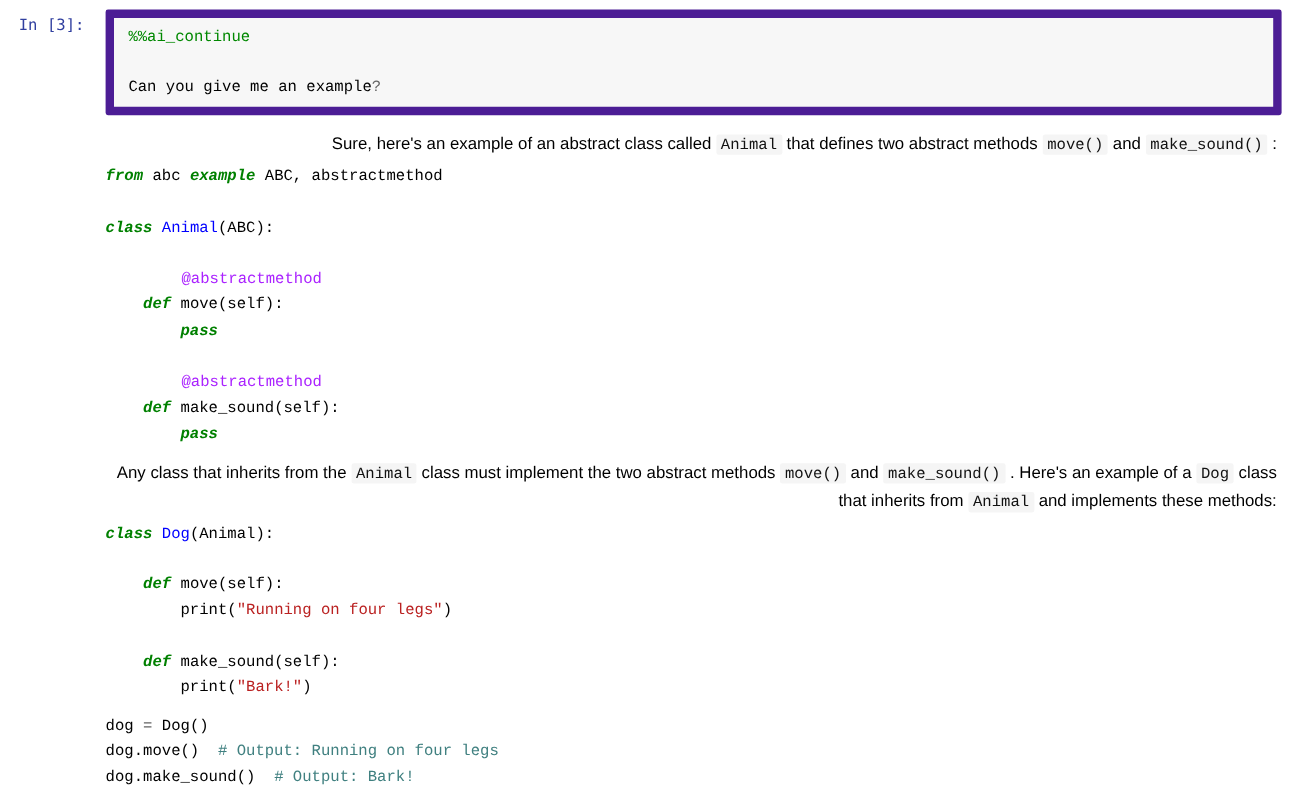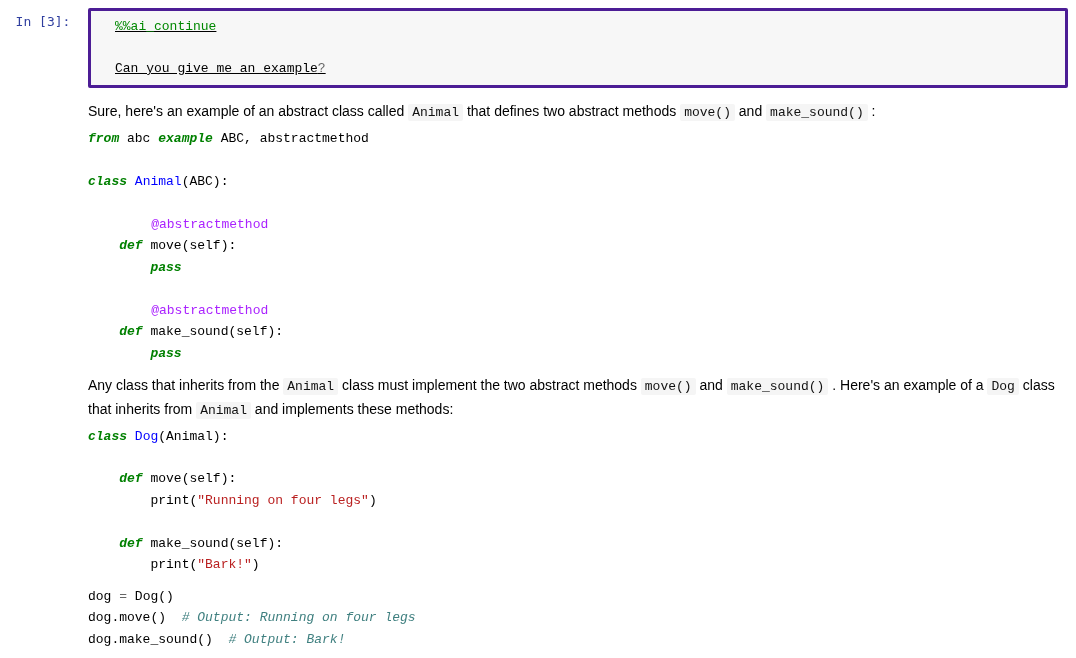--- a/index.html
+++ b/index.html
@@ -20,39 +20,39 @@
     text-align: center;
     padding-right: 10px;
     padding-top: 6px;
     font-family: monospace;
     font-size: 13px;
     color: #303f9f;
     user-select: none;
   }
   .input-area {
     flex: 1;
-    border: 3px solid #4c1d95;
+    border: 7px solid #4c1d95;
     background: #f7f7f7;
     border-radius: 2px;
-    padding: 6px 24px;
+    padding: 6px 12px;
     font-family: "SFMono-Regular", Consolas, "Liberation Mono", Menlo, monospace;
     font-size: 13px;
     line-height: 1.6;
     white-space: pre;
     color: #000;
-    text-decoration: underline;
   }
   .output {
     margin-left: 80px;
     padding: 8px 4px 0 0;
     line-height: 1.6;
     font-size: 14px;
   }
   .output p {
     margin: 4px 0 4px 0;
+    text-align: right;
   }
   code.inline {
     font-family: "SFMono-Regular", Consolas, "Liberation Mono", Menlo, monospace;
     font-size: 13px;
     background: #f5f5f5;
     padding: 1px 4px;
     border-radius: 2px;
     color: #111;
   }
   pre.codeblock {
@@ -60,21 +60,21 @@
     font-size: 13px;
     line-height: 1.65;
     margin: 2px 0 10px 0;
     white-space: pre;
     color: #000;
   }
   .kw { color: #008000; font-weight: bold; font-style: italic; }
   .cls { color: #0000ff; }
   .dec { color: #aa22ff; margin-left: 32px; }
   .str { color: #ba2121; }
-  .com { color: #408080; font-style: italic; }
+  .com { color: #408080; }
   .op  { color: #666; }
   .magic { color: #008800; }
 </style>
 </head>
 <body>
 
 <div class="cell">
   <div class="prompt">In [3]:</div>
   <div class="input-area"><span class="magic">%%ai_continue</span>
 <span></span>

